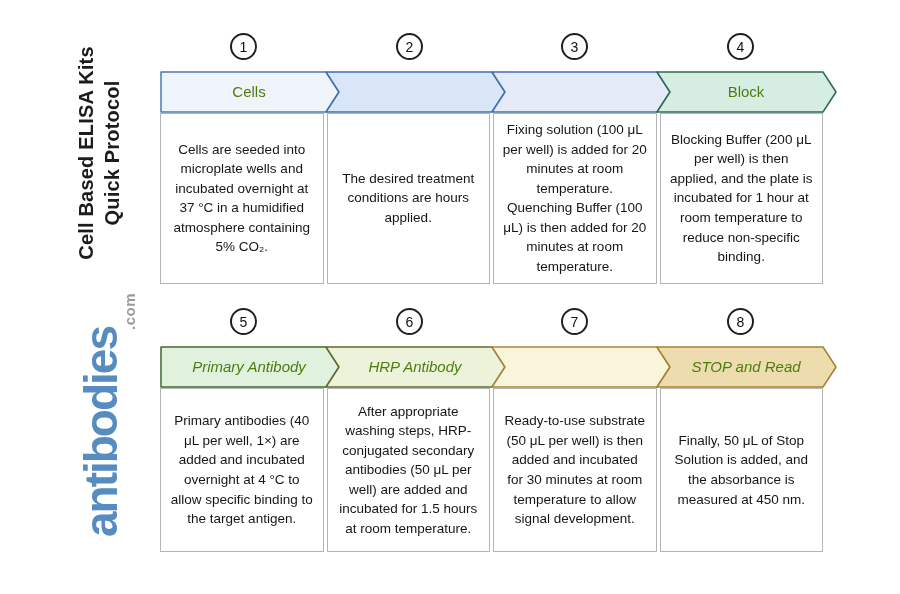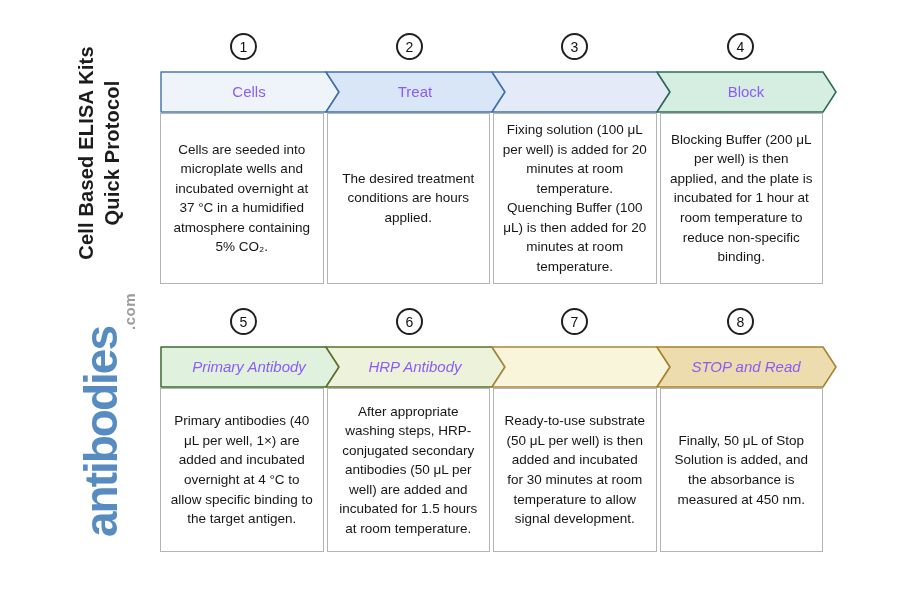--- a/index.html
+++ b/index.html
@@ -42,21 +42,21 @@
   .badges { position:absolute; left:0; width:663px; height:28px; }
   .b0{left:70px;} .b1{left:236px;} .b2{left:401px;} .b3{left:567px;}
 
   .arrows { position:absolute; left:0; width:680px; height:42px; }
   .r1.arrows { top:71px; } .r2.arrows { top:346px; }
 
   .alabels { position:absolute; left:0; width:663px; height:42px; }
   .r1.alabels { top:71px; } .r2.alabels { top:346px;font-style:italic; }
   .alabel {
     position:absolute; top:0; height:42px; line-height:42px;
-    text-align:center; font-size:15px; color:#8b5cf6;
+    text-align:center; font-size:15px; color:#4d7c0f;
   }
   .l0{left:12px;width:154px;} .l1{left:178px;width:154px;}
   .l2{left:344px;width:153px;margin-top:40px;} .l3{left:509px;width:154px;}
 
   .boxes {
     position:absolute; left:0; width:663px;
     display:grid; grid-template-columns:repeat(4,1fr); gap:3px;
   }
   .r1.boxes { top:113px; height:160px; }
   .r2.boxes { top:388px; height:164px; }
@@ -93,21 +93,20 @@
 
     <svg class="arrows r1" width="680" height="42" viewBox="0 0 680 42">
       <polygon points="1,1 166,1 179,21 166,41 1,41" stroke-width="1.5" stroke-linejoin="round" fill="#eff4fb" stroke="#4b7ab0"></polygon>
       <polygon points="166,1 332,1 345,21 332,41 166,41 179,21" stroke-width="1.5" stroke-linejoin="round" fill="#d9e6f7" stroke="#3f6fae"></polygon>
       <polygon points="332,1 497,1 510,21 497,41 332,41 345,21" stroke-width="1.5" stroke-linejoin="round" fill="#e4eaf8" stroke="#4170ae"></polygon>
       <polygon points="497,1 663,1 676,21 663,41 497,41 510,21" stroke-width="1.5" stroke-linejoin="round" fill="#d6eee2" stroke="#2d6b52"></polygon>
     </svg>
 
     <div class="alabels r1">
       <div class="alabel l0">Cells</div>
-      <div class="alabel l1">Treat</div>
       <div class="alabel l2">Fix</div>
       <div class="alabel l3">Block</div>
     </div>
 
     <div class="boxes r1">
       <div class="box">
         <div class="box-text">Cells are seeded into microplate wells and incubated overnight at 37 °C in a humidified atmosphere containing 5% CO₂.</div>
       </div>
       <div class="box">
         <div class="box-text">The desired treatment conditions are hours applied.</div>

